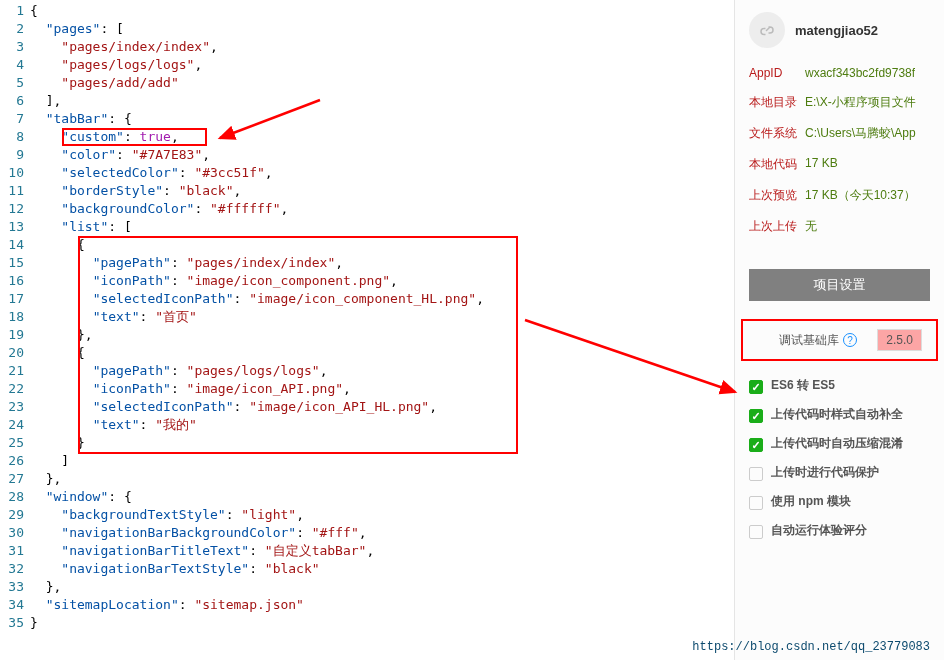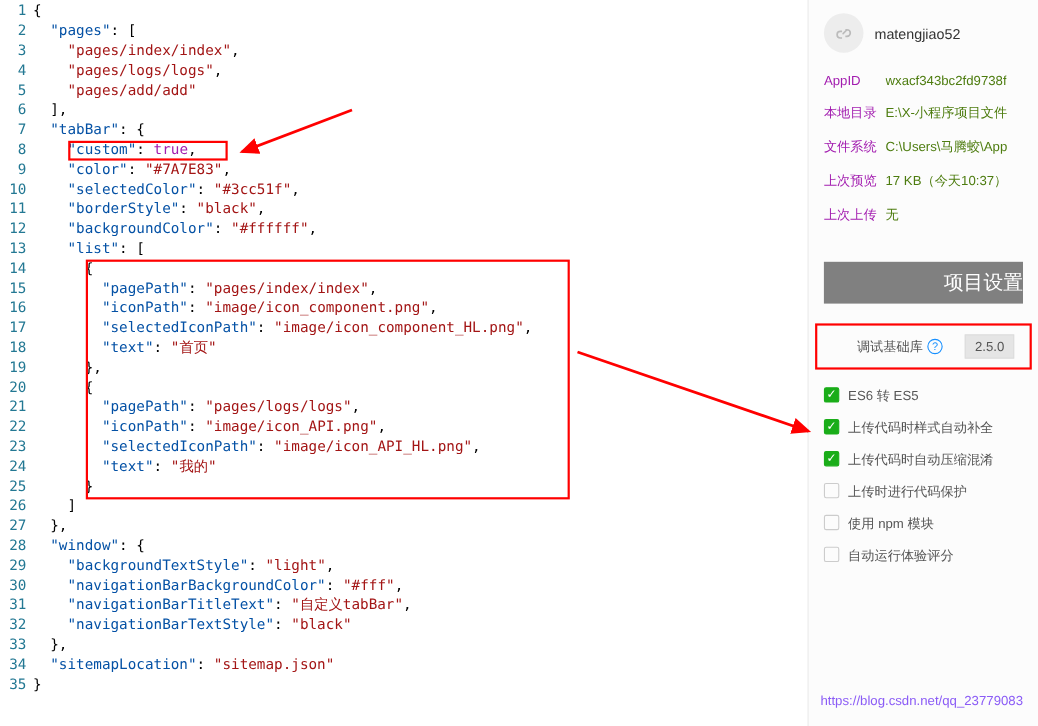--- a/index.html
+++ b/index.html
@@ -12,36 +12,36 @@
     .p { color: #000; } 
     .k { color: #0451a5; } 
     .s { color: #a31515; } 
     .b { color: #a21caf; } 
     .hl-box1 { position: absolute; border: 2px solid #f00; pointer-events: none; }
     .arrow { position: absolute; pointer-events: none; }
     .sidebar { width: 210px; background: #fcfcfc; border-left: 1px solid #e5e5e5; font-family: "Microsoft YaHei", sans-serif; font-size: 12px; color: #555; overflow: hidden; }
     .user-row { display: flex; align-items: center; padding: 12px 14px 18px 14px; }
     .avatar { width: 36px; height: 36px; border-radius: 50%; background: #ededed; display: flex; align-items: center; justify-content: center; margin-right: 10px; }
     .avatar svg { width: 18px; height: 18px; fill: #bbb; }
-    .username { color: #333; font-size: 13px; }
+    .username { color: #333; font-size: 13px; font-weight: bold; }
     .info-list { padding: 0 14px 14px 14px; }
     .info-row { display: flex; margin-bottom: 14px; }
-    .info-label { width: 56px; color: #a21caf; flex-shrink: 0; }
+    .info-label { width: 56px; color: #b91c1c; flex-shrink: 0; }
     .info-value { color: #4d7c0f; overflow: hidden; white-space: nowrap; }
-    .settings-btn { background: #808080; color: #fff; text-align: right; padding: 7px 0; margin: 6px 14px 18px 14px; font-size: 18px; cursor: pointer; }
+    .settings-btn { background: #808080; color: #fff; text-align: center; padding: 7px 0; margin: 6px 14px 18px 14px; font-size: 13px; cursor: pointer; }
     .lib-row { display: flex; align-items: center; justify-content: space-between; padding: 8px 14px; margin: 6px 6px; border: 2px solid #f00; }
     .lib-label { display: flex; align-items: center; gap: 4px; margin-left: 22px; }
     .help { width: 14px; height: 14px; border: 1px solid #1890ff; color: #1890ff; border-radius: 50%; display: inline-flex; align-items: center; justify-content: center; font-size: 10px; }
-    .lib-select { background: #e5e5e5; border: 1px solid #ddd; padding: 3px 8px; font-size: 12px; cursor: pointer; }
+    .lib-select { background: #fca5a5; border: 1px solid #ddd; padding: 3px 8px; font-size: 12px; cursor: pointer; }
     .checks { padding: 10px 14px; }
-    .check-row { display: flex; align-items: flex-start; margin-bottom: 12px; cursor: pointer; }
+    .check-row { display: flex; align-items: flex-end; margin-bottom: 12px; cursor: pointer; font-weight: bold; }
     .cb { width: 14px; height: 14px; border: 1px solid #ccc; margin-right: 8px; display: inline-flex; align-items: center; justify-content: center; border-radius: 2px; flex-shrink: 0; }
     .cb.checked { background: #1aad19; border-color: #1aad19; }
     .cb.checked::after { content: "✓"; color: #fff; font-size: 11px; line-height: 1; }
-    .watermark { position: absolute; right: 14px; bottom: 16px; color: #8b5cf6; font-size: 12px; font-family: Liberation Sans, sans-serif; }
+    .watermark { position: absolute; right: 14px; bottom: 6px; color: #0c4a6e; font-size: 12px; font-family: Liberation Mono, monospace; }
   </style>
 </head>
 <body>
 
 <div class="editor">
   <div class="gutter">
       <div class="ln">1</div>
       <div class="ln">2</div>
       <div class="ln">3</div>
       <div class="ln">4</div>
@@ -152,20 +152,24 @@
       </div>
       <div class="info-row">
         <div class="info-label">本地目录</div>
         <div class="info-value">E:\X-小程序项目文件</div>
       </div>
       <div class="info-row">
         <div class="info-label">文件系统</div>
         <div class="info-value">C:\Users\马腾蛟\App</div>
       </div>
       <div class="info-row">
+        <div class="info-label">本地代码</div>
+        <div class="info-value">17 KB</div>
+      </div>
+      <div class="info-row">
         <div class="info-label">上次预览</div>
         <div class="info-value">17 KB（今天10:37）</div>
       </div>
       <div class="info-row">
         <div class="info-label">上次上传</div>
         <div class="info-value">无</div>
       </div>
     </div>
   <div class="settings-btn">项目设置</div>
   <div class="lib-row">

